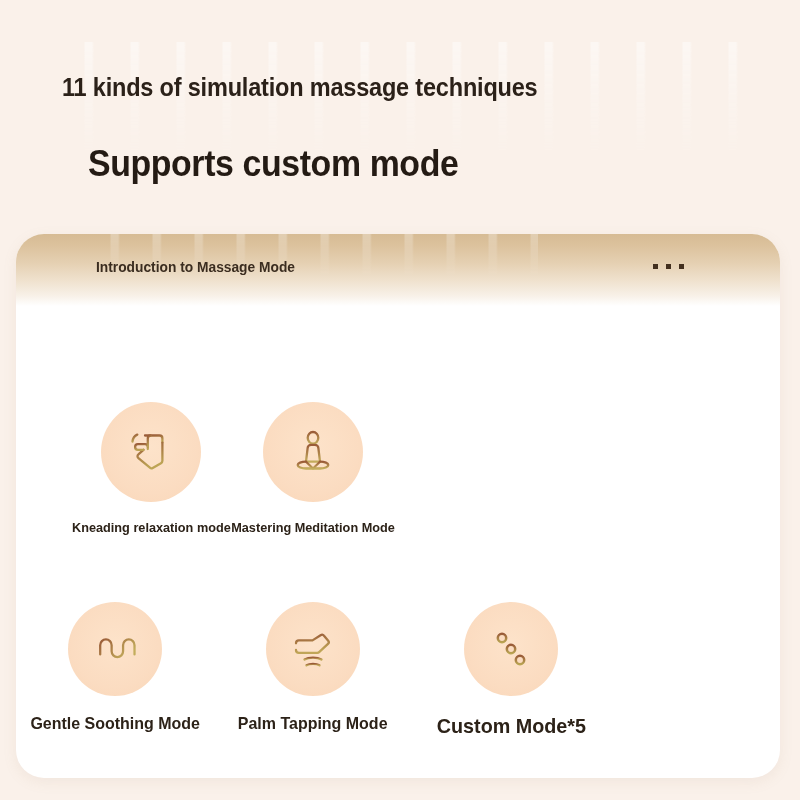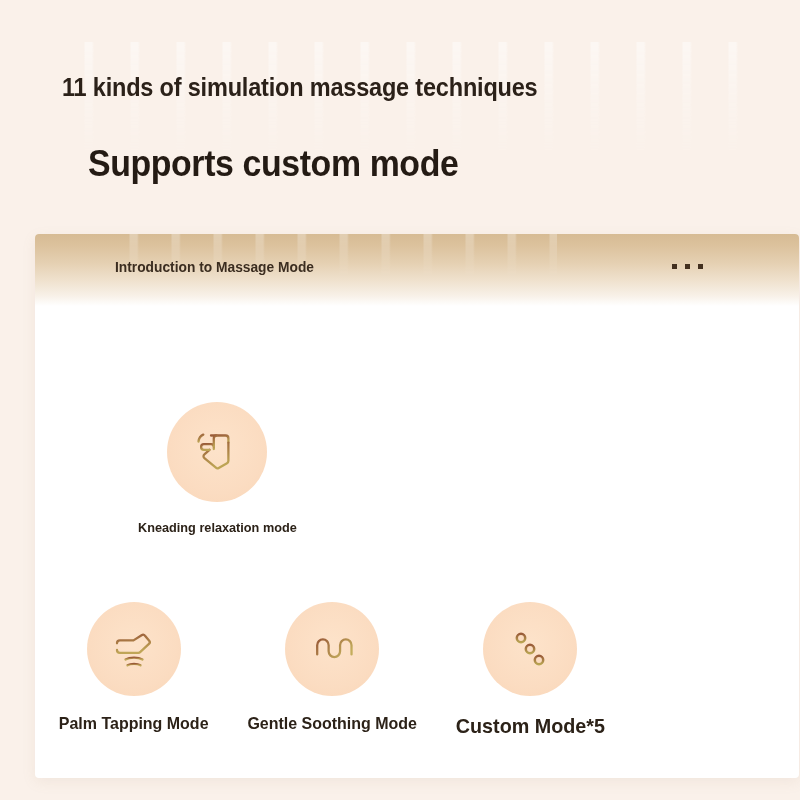--- a/index.html
+++ b/index.html
@@ -62,25 +62,25 @@
     color: #241b14;
     letter-spacing: -.4px;
     white-space: nowrap;
     transform: scaleX(.94);
     transform-origin: left center;
   }
 
   
   .card {
     position: absolute;
-    left: 35px;
+    left: 16px;
     top: 234px;
     width: 764px;
     height: 544px;
-    border-radius: 4px;
+    border-radius: 28px;
     background: #ffffff;
     overflow: hidden;
     box-shadow: 0 4px 14px rgba(170,140,110,.10);
   }
 
   .card-header {
     position: relative;
     height: 72px;
     width: 100%;
     background: linear-gradient(180deg,
@@ -145,21 +145,21 @@
     position: relative;
     padding: 0;
   }
 
   .row {
     position: absolute;
     width: 100%;
     display: flex;
   }
 
-  .row-1 { top: 96px; left: 0; padding-left: 101px; }
+  .row-1 { top: 96px; left: 0; padding-left: 54px; }
   .row-2 { top: 296px; left: 0; padding-left: 18px; gap: 36px; }
 
   .mode {
     width: 162px;
     display: flex;
     flex-direction: column;
     align-items: center;
   }
 
   .bubble {
@@ -237,24 +237,62 @@
                 <path d="M20.5 25.8h-5.6c-1.6 0-2.8-1.3-2.8-2.8 0-1.6 1.2-2.8 2.8-2.8H22c1.6 0 2.8 1.3 2.8 2.8v2"></path>
                 <path d="M24.8 22v-7.6c0-1.6 1.3-2.9 2.9-2.9"></path>
               </g>
             </svg>
           </span>
         </div>
         <div class="mode-label size-sm">Kneading relaxation mode</div>
       </div>
 
 
+      <div class="mode">
+        <div class="bubble">
+          <span>
+            <svg width="56" height="56" viewBox="0 0 56 56" fill="none">
+              <defs>
+                <linearGradient id="g3" x1="0" y1="0" x2="0" y2="1">
+                  <stop offset="0" stop-color="#9a5b38"></stop>
+                  <stop offset="1" stop-color="#c3ad5c"></stop>
+                </linearGradient>
+              </defs>
+              <g stroke="url(#g3)" stroke-width="2.3" stroke-linecap="round" stroke-linejoin="round" fill="none">
+                <ellipse cx="28" cy="13.8" rx="5.3" ry="5.8"></ellipse>
+                <path d="M22.6 24.3c0-1.9 1.6-3.4 3.5-3.4h3.8c1.9 0 3.5 1.5 3.5 3.4l1.6 13.4H21z"></path>
+                <path d="M21 37.7c-4.6 0-8.3 1.5-8.3 3.4 0 1.9 3.7 3.4 8.3 3.4h14c4.6 0 8.3-1.5 8.3-3.4 0-1.9-3.7-3.4-8.3-3.4"></path>
+                <path d="M21 37.7l7 6.8 7-6.8"></path>
+              </g>
+            </svg>
+          </span>
+        </div>
+        <div class="mode-label size-sm">Mastering Meditation Mode</div>
+      </div>
 
     </div>
 
     <div class="row row-2">
+
+      <div class="mode">
+        <div class="bubble">
+          <span>
+            <svg width="56" height="56" viewBox="0 0 56 56" fill="none">
+              <defs>
+                <linearGradient id="g4" x1="0" y1="0" x2="1" y2="0.6">
+                  <stop offset="0" stop-color="#9a5b38"></stop>
+                  <stop offset="1" stop-color="#c3ad5c"></stop>
+                </linearGradient>
+              </defs>
+              <path d="M11 35V24.5c0-3.6 2.9-6.5 6.5-6.5s6.5 2.9 6.5 6.5v7c0 3.6 2.9 6.5 6.5 6.5s6.5-2.9 6.5-6.5v-7c0-3.6 2.9-6.5 6.5-6.5s6.5 2.9 6.5 6.5V35" stroke="url(#g4)" stroke-width="2.6" stroke-linecap="round" fill="none" transform="scale(0.88) translate(4,3)"></path>
+            </svg>
+          </span>
+        </div>
+        <div class="mode-label size-md">Gentle Soothing Mode</div>
+      </div>
 
       <div class="mode">
         <div class="bubble">
           <span>
             <svg width="56" height="56" viewBox="0 0 56 56" fill="none">
               <defs>
                 <linearGradient id="g5" x1="0" y1="0" x2="0.2" y2="1">
                   <stop offset="0" stop-color="#9a5b38"></stop>
                   <stop offset="1" stop-color="#c0a657"></stop>
                 </linearGradient>
@@ -262,37 +300,20 @@
               <g stroke="url(#g5)" stroke-width="2.3" stroke-linecap="round" stroke-linejoin="round" fill="none">
                 <path d="M11 22.3c0-1.6 1.3-2.9 2.9-2.9h13.6l8.1-5.2c1.1-.7 2.6-.5 3.4.5l4.2 5c.8 1 .7 2.4-.2 3.2l-8.6 8c-.6.6-1.4.9-2.2.9H13.9c-1.6 0-2.9-1.3-2.9-2.9"></path>
                 <path d="M11 25.6h16.4"></path>
                 <path d="M19.5 38.5c4.4-2.6 12.6-2.6 17 0"></path>
                 <path d="M21.5 44.3c3.2-1.9 9.8-1.9 13 0"></path>
               </g>
             </svg>
           </span>
         </div>
         <div class="mode-label size-md">Palm Tapping Mode</div>
-      </div>
-
-      <div class="mode">
-        <div class="bubble">
-          <span>
-            <svg width="56" height="56" viewBox="0 0 56 56" fill="none">
-              <defs>
-                <linearGradient id="g4" x1="0" y1="0" x2="1" y2="0.6">
-                  <stop offset="0" stop-color="#9a5b38"></stop>
-                  <stop offset="1" stop-color="#c3ad5c"></stop>
-                </linearGradient>
-              </defs>
-              <path d="M11 35V24.5c0-3.6 2.9-6.5 6.5-6.5s6.5 2.9 6.5 6.5v7c0 3.6 2.9 6.5 6.5 6.5s6.5-2.9 6.5-6.5v-7c0-3.6 2.9-6.5 6.5-6.5s6.5 2.9 6.5 6.5V35" stroke="url(#g4)" stroke-width="2.6" stroke-linecap="round" fill="none" transform="scale(0.88) translate(4,3)"></path>
-            </svg>
-          </span>
-        </div>
-        <div class="mode-label size-md">Gentle Soothing Mode</div>
       </div>
 
 
       <div class="mode">
         <div class="bubble">
           <span>
             <svg width="56" height="56" viewBox="0 0 56 56" fill="none">
               <defs>
                 <linearGradient id="g7" x1="0" y1="0" x2="0" y2="1">
                   <stop offset="0" stop-color="#9a5b38"></stop>

